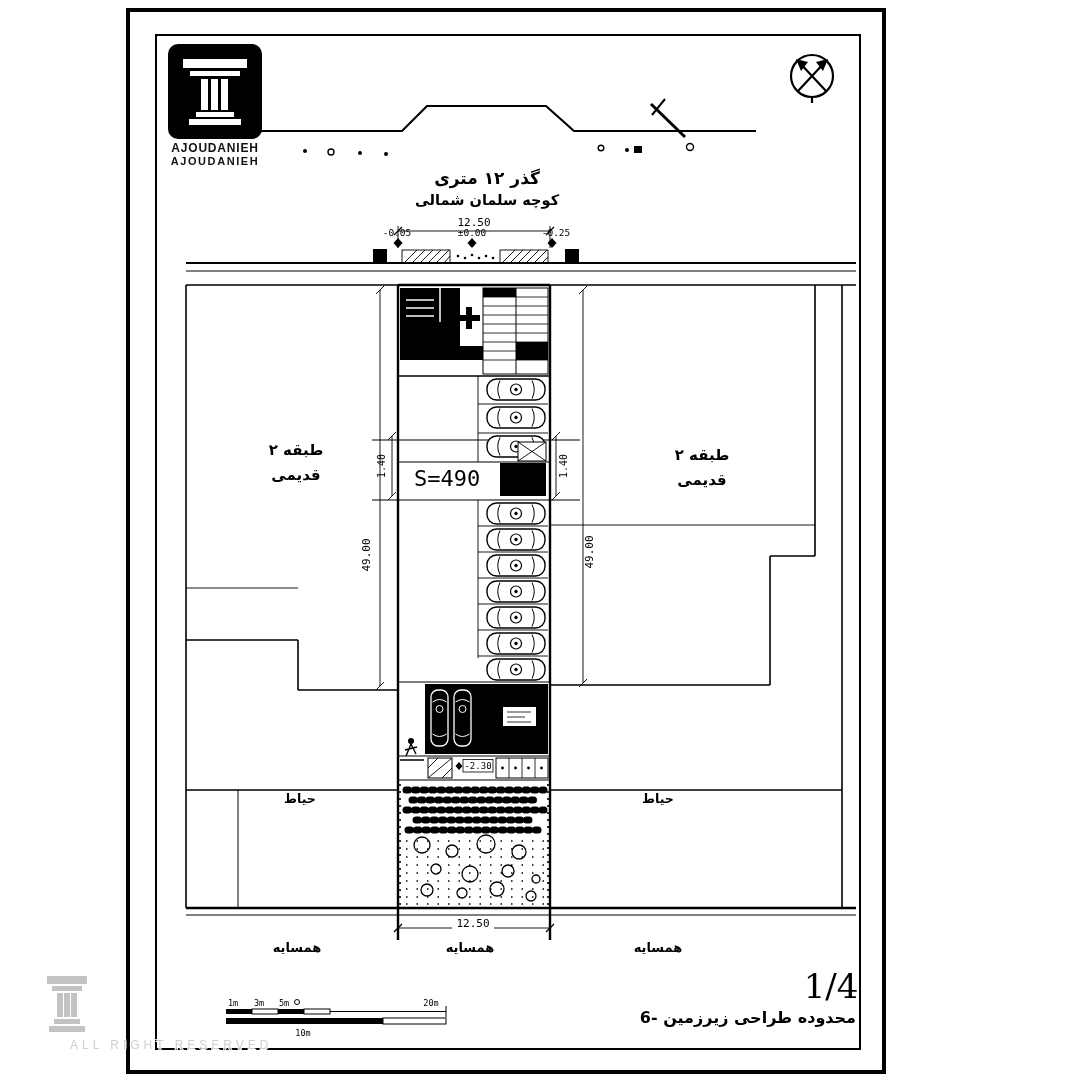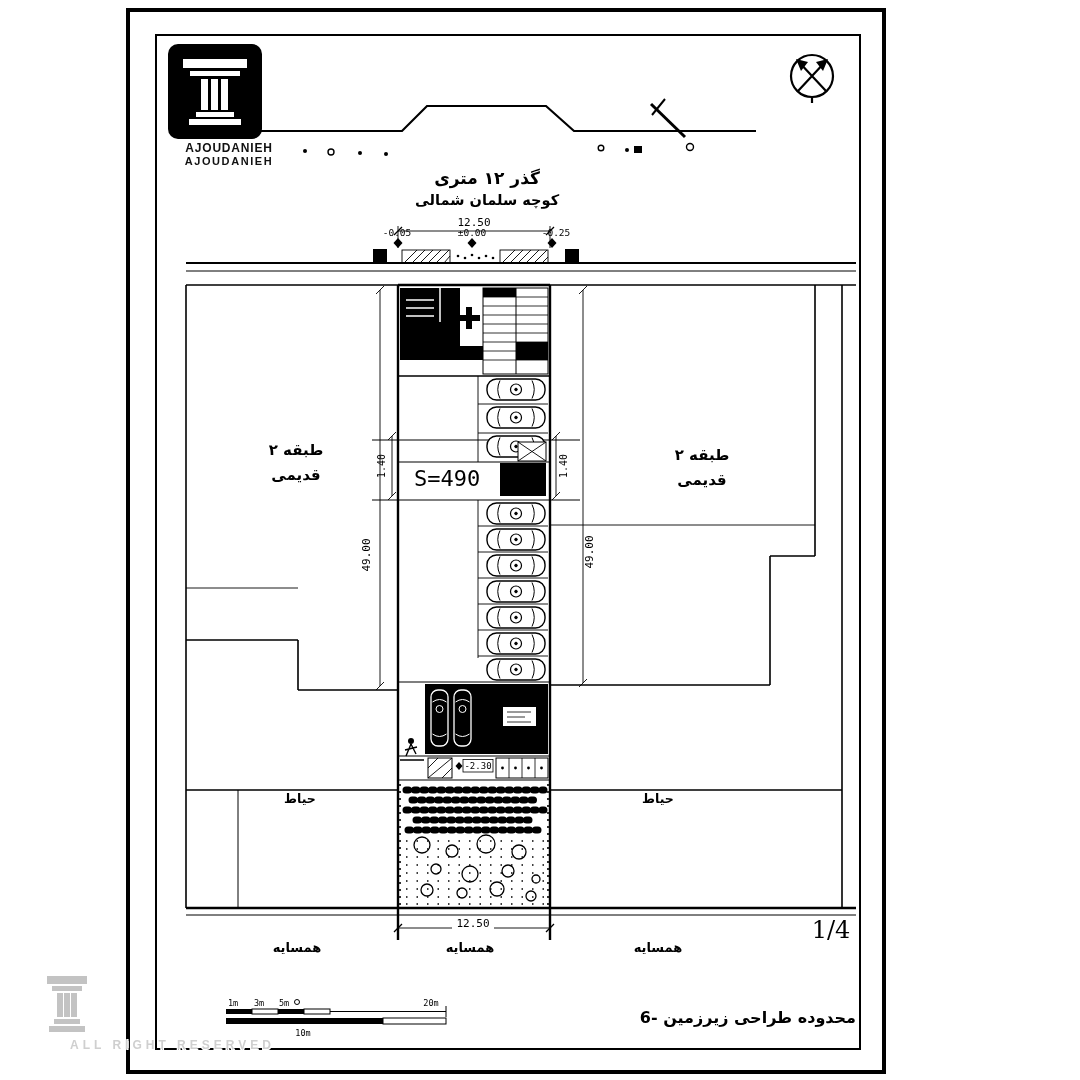--- a/index.html
+++ b/index.html
@@ -3,35 +3,35 @@
 <meta charset="utf-8">
 <style>
   html,body{margin:0;padding:0;background:#fff;}
   #canvas{position:relative;width:1080px;height:1080px;background:#fff;overflow:hidden;
           font-family:"Liberation Sans",sans-serif;}
   .sheet-outer{position:absolute;left:126px;top:8px;width:752px;height:1058px;
                border:4px solid #000;background:#fff;}
   .sheet-inner{position:absolute;left:155px;top:34px;width:702px;height:1012px;
                border:2px solid #000;}
   svg.plan{position:absolute;left:0;top:0;width:1080px;height:1080px;}
-  .logo-text{position:absolute;left:172px;width:114px;text-align:center;color:#111;
+  .logo-text{position:absolute;left:158px;width:114px;text-align:center;color:#111;
              font-family:"Liberation Sans",sans-serif;}
   .logo-line1{top:141px;font-size:12px;font-weight:bold;letter-spacing:0.8px;}
   .logo-line2{top:155px;font-size:11px;font-weight:bold;letter-spacing:1.6px;}
-  .page-number{position:absolute;left:796px;top:916px;width:70px;text-align:center;
-               font-family:"DejaVu Serif",serif;font-size:24px;color:#000;}
+  .page-number{position:absolute;left:796px;top:966px;width:70px;text-align:center;
+               font-family:"DejaVu Serif",serif;font-size:34px;color:#000;}
   .footer-caption{position:absolute;left:590px;top:1008px;width:266px;text-align:right;
                   direction:rtl;font-family:"DejaVu Sans",sans-serif;font-size:16px;
                   font-weight:bold;color:#000;}
   .watermark-brand{position:absolute;left:88px;top:982px;z-index:6;
         font-family:"Liberation Sans",sans-serif;font-size:36px;font-weight:bold;
         color:#c3c3c3;letter-spacing:1px;
         text-shadow:-2px -2px 0 #fff,2px -2px 0 #fff,-2px 2px 0 #fff,2px 2px 0 #fff;}
   .watermark-rights{position:absolute;left:70px;top:1038px;z-index:6;
-        font-family:"Liberation Sans",sans-serif;font-size:12px;font-weight:bold;
+        font-family:"Liberation Sans",sans-serif;font-size:12px;font-weight:normal;
         color:#cfcfcf;letter-spacing:4px;
         text-shadow:-1px -1px 0 #fff,1px -1px 0 #fff,-1px 1px 0 #fff,1px 1px 0 #fff;}
   .watermark-icon{position:absolute;left:44px;top:974px;z-index:6;}
   text{font-family:"DejaVu Sans Mono",monospace;fill:#000;}
   text.fa{font-family:"DejaVu Sans",sans-serif;font-weight:bold;}
 </style>
 </head>
 <body>
 
 <div id="canvas">

